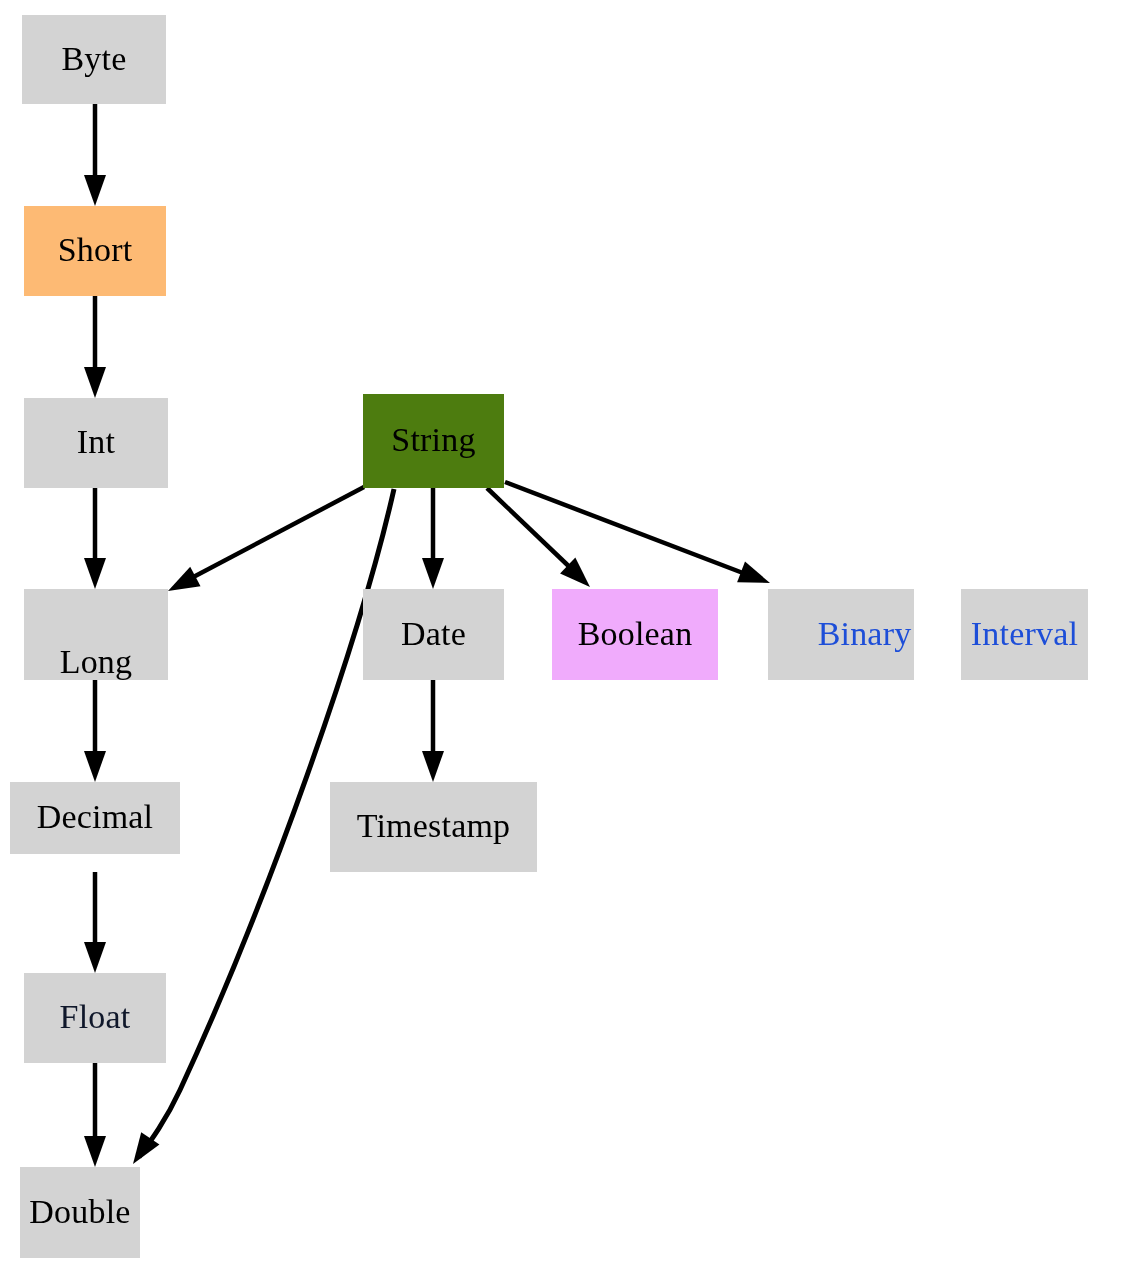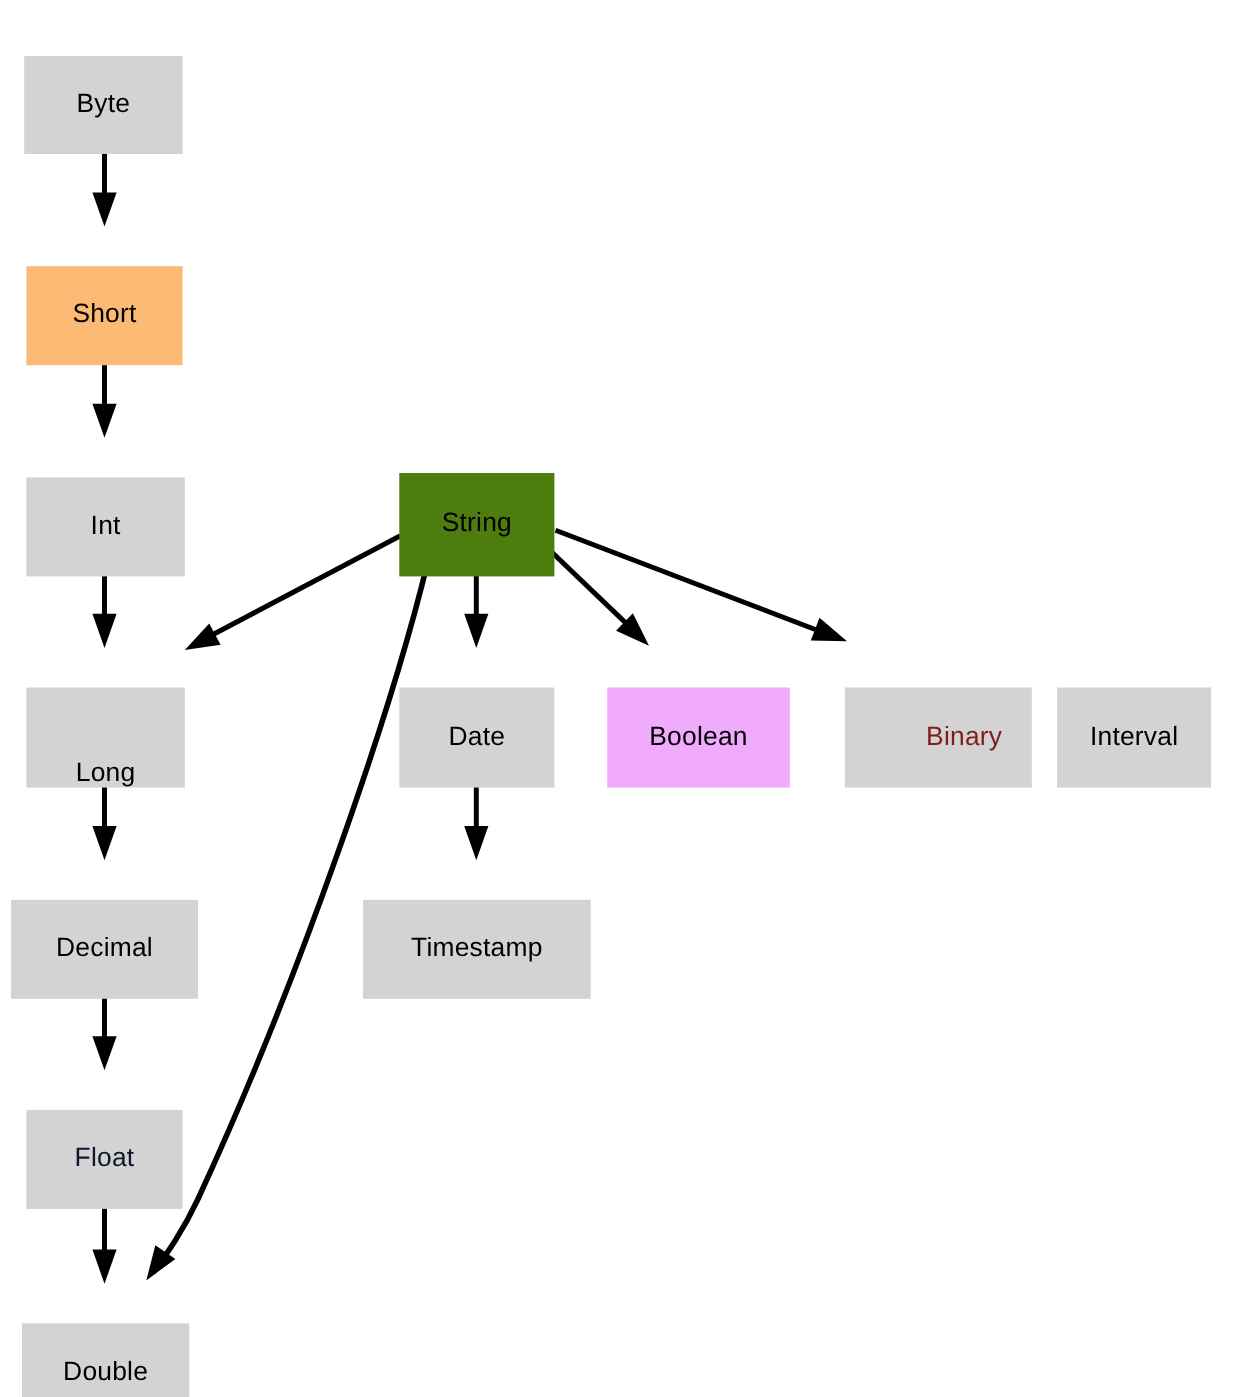--- a/index.html
+++ b/index.html
@@ -27,27 +27,26 @@
     pointer-events: none;
   }
   .node {
     position: absolute;
     box-sizing: border-box;
     display: flex;
     align-items: center;
     justify-content: center;
     background: #d3d3d3;
     color: #000000;
-    font-family: Liberation Sans, sans-serif;
-    font-size: 24px;
+    font-family: Liberation Serif, serif;
+    font-size: 34px;
     line-height: 1;
     white-space: nowrap;
     letter-spacing: 0.2px;
     z-index: 2;
-    margin-top: 36px;
   }
   .node-label {
     display: block;
     transform: translateY(-1px);
   }
 </style>
 </head>
 <body>
 
 <div id="canvas">
@@ -109,42 +108,42 @@
       </div>
       <div class="node" style="left: 24px; top: 206px; width: 142px; height: 90px; background: #fdba74; color: rgb(0, 0, 0);">
         <span class="node-label">Short</span>
       </div>
       <div class="node" style="left: 24px; top: 398px; width: 144px; height: 90px; background: rgb(211, 211, 211); color: rgb(0, 0, 0); text-align: center;">
         <span class="node-label">Int</span>
       </div>
       <div class="node" style="left: 24px; top: 589px; width: 144px; height: 91px; background: rgb(211, 211, 211); color: rgb(0, 0, 0); align-items: flex-end;">
         <span class="node-label">Long</span>
       </div>
-      <div class="node" style="left: 10px; top: 782px; width: 170px; height: 90px; background: rgb(211, 211, 211); color: rgb(0, 0, 0);">
+      <div class="node" style="left: 10px; top: 782px; width: 170px; height: 72px; background: rgb(211, 211, 211); color: rgb(0, 0, 0);">
         <span class="node-label">Decimal</span>
       </div>
       <div class="node" style="left: 24px; top: 973px; width: 142px; height: 90px; background: rgb(211, 211, 211); color: #0f172a;">
         <span class="node-label">Float</span>
       </div>
-      <div class="node" style="left: 20px; top: 1167px; width: 152px; height: 91px; background: rgb(211, 211, 211); color: rgb(0, 0, 0);">
+      <div class="node" style="left: 20px; top: 1167px; width: 120px; height: 91px; background: rgb(211, 211, 211); color: rgb(0, 0, 0);">
         <span class="node-label">Double</span>
       </div>
       <div class="node" style="left: 363px; top: 394px; width: 141px; height: 94px; background: #4d7c0f; color: rgb(0, 0, 0);">
         <span class="node-label">String</span>
       </div>
       <div class="node" style="left: 363px; top: 589px; width: 141px; height: 91px; background: rgb(211, 211, 211); color: rgb(0, 0, 0); text-align: center;">
         <span class="node-label">Date</span>
       </div>
       <div class="node" style="left: 330px; top: 782px; width: 207px; height: 90px; background: rgb(211, 211, 211); color: rgb(0, 0, 0);">
         <span class="node-label">Timestamp</span>
       </div>
       <div class="node" style="left: 552px; top: 589px; width: 166px; height: 91px; background: #f0abfc; color: rgb(0, 0, 0);">
         <span class="node-label">Boolean</span>
       </div>
-      <div class="node" style="left: 768px; top: 589px; width: 170px; height: 91px; background: rgb(211, 211, 211); color: #7f1d1d; padding-left: 47px;">
+      <div class="node" style="left: 768px; top: 589px; width: 146px; height: 91px; background: rgb(211, 211, 211); color: #1d4ed8; padding-left: 47px;">
         <span class="node-label">Binary</span>
       </div>
-      <div class="node" style="left: 961px; top: 589px; width: 140px; height: 91px; background: rgb(211, 211, 211); color: #000000;">
+      <div class="node" style="left: 961px; top: 589px; width: 127px; height: 91px; background: rgb(211, 211, 211); color: #1d4ed8;">
         <span class="node-label">Interval</span>
       </div>
     </div>
 
 </div>
 
 </body></html>

